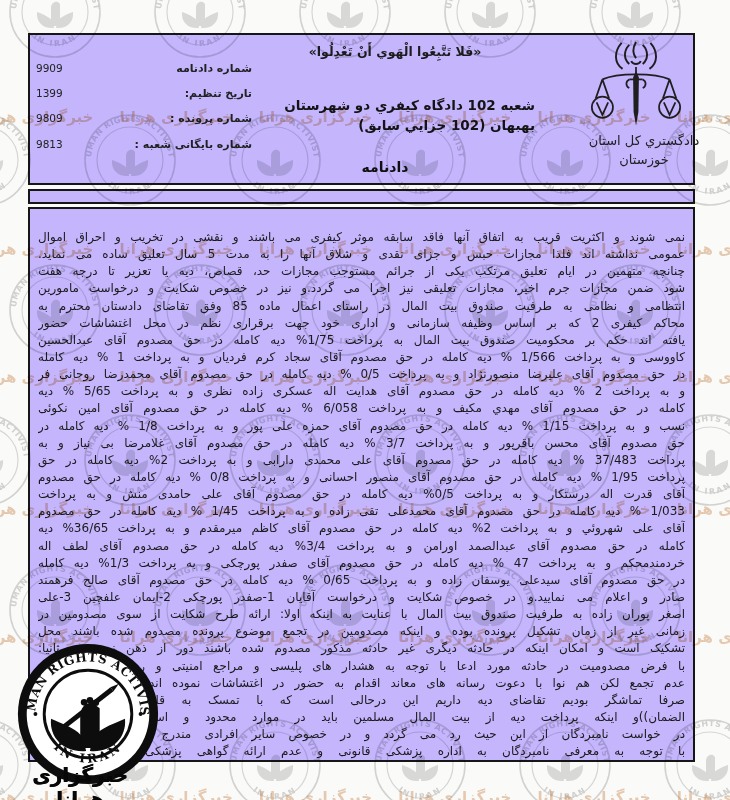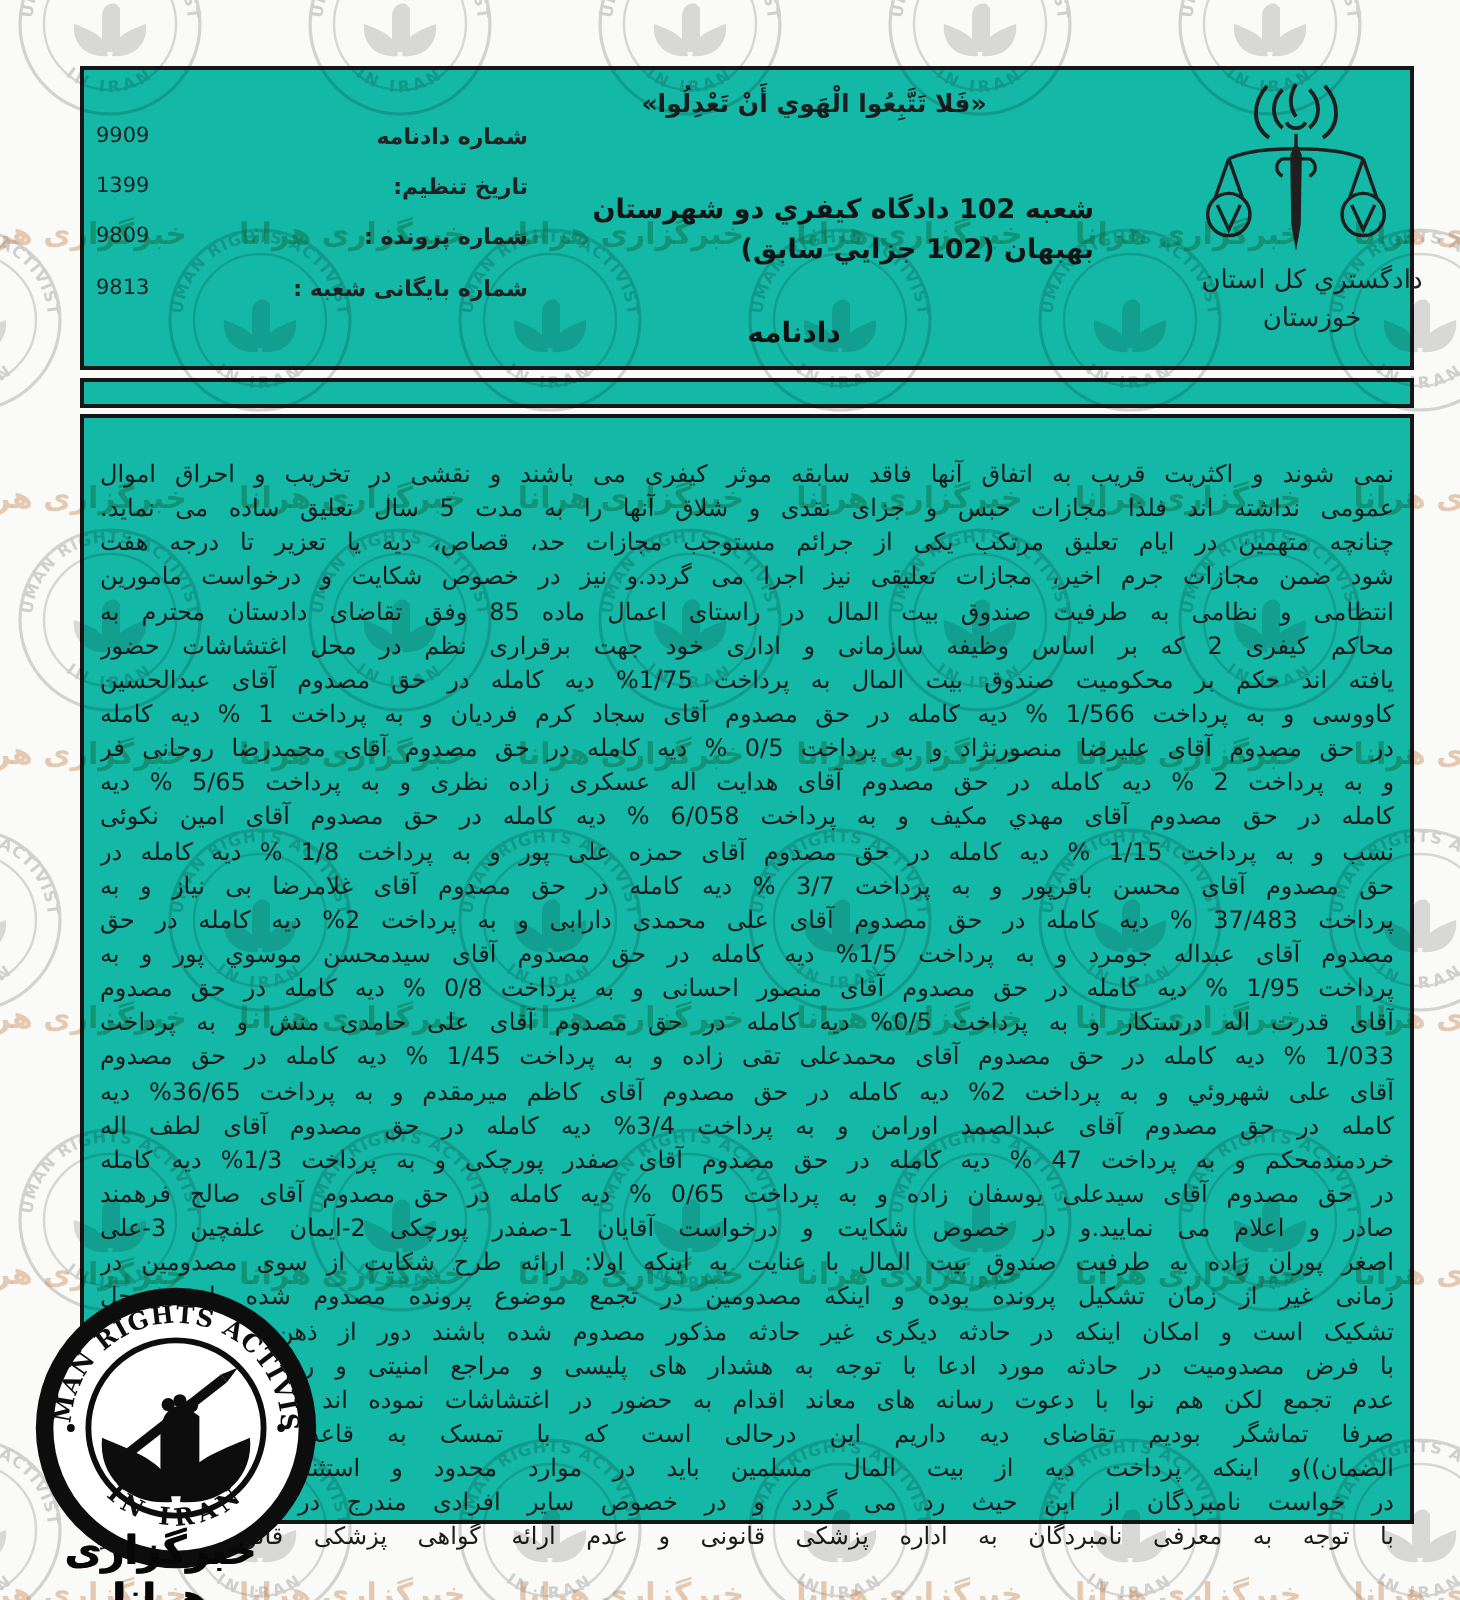--- a/index.html
+++ b/index.html
@@ -3,21 +3,21 @@
 <meta charset="utf-8">
 <style>
   html,body{margin:0;padding:0;}
   body{
     width:730px;height:800px;position:relative;overflow:hidden;
     background:#fafaf8;
     font-family:"DejaVu Sans",sans-serif;
     -webkit-font-smoothing:antialiased;
   }
   
-  .docbox{position:absolute;background:#14b8a6;border:2px solid #161616;box-sizing:border-box;margin-left:12px;}
+  .docbox{position:absolute;background:#c4b5fd;border:2px solid #161616;box-sizing:border-box;}
   #header-box{left:28px;top:33px;width:667px;height:152px;}
   #band-box{left:28px;top:189px;width:667px;height:15px;}
   #body-box{left:28px;top:207px;width:667px;height:555px;padding:20px 8px 0 8px;}
   
   .verse{position:absolute;left:200px;top:9px;width:330px;text-align:center;
     direction:rtl;font-size:12.5px;font-weight:bold;color:#1c1c1c;letter-spacing:1px;}
   .emblem{position:absolute;left:558px;top:2px;width:96px;height:104px;}
   .justice{position:absolute;left:548px;top:96px;width:132px;text-align:center;
     direction:rtl;font-size:13px;color:#222;line-height:19px;}
   .court-branch{position:absolute;left:205px;top:60px;width:300px;text-align:right;
@@ -128,21 +128,20 @@
       <div class="bodyline">انتظامی و نظامی به طرفیت صندوق بیت المال در راستای اعمال ماده 85 وفق تقاضای دادستان محترم به</div>
       <div class="bodyline">محاکم کیفری 2 که بر اساس وظیفه سازمانی و اداری خود جهت برقراری نظم در محل اغتشاشات حضور</div>
       <div class="bodyline">یافته اند حکم بر محکومیت صندوق بیت المال به پرداخت 1/75% دیه کامله در حق مصدوم آقای عبدالحسین</div>
       <div class="bodyline">کاووسی و به پرداخت 1/566 % دیه کامله در حق مصدوم آقای سجاد کرم فردیان و به پرداخت 1 % دیه کامله</div>
       <div class="bodyline">در حق مصدوم آقای علیرضا منصورنژاد و به پرداخت 0/5 % دیه کامله در حق مصدوم آقای محمدرضا روحانی فر</div>
       <div class="bodyline">و به پرداخت 2 % دیه کامله در حق مصدوم آقای هدایت اله عسکری زاده نظری و به پرداخت 5/65 % دیه</div>
       <div class="bodyline">کامله در حق مصدوم آقای مهدي مکیف و به پرداخت 6/058 % دیه کامله در حق مصدوم آقای امین نکوئی</div>
       <div class="bodyline">نسب و به پرداخت 1/15 % دیه کامله در حق مصدوم آقای حمزه علی پور و به پرداخت 1/8 % دیه کامله در</div>
       <div class="bodyline">حق مصدوم آقای محسن باقرپور و به پرداخت 3/7 % دیه کامله در حق مصدوم آقای غلامرضا بی نیاز و به</div>
       <div class="bodyline">پرداخت 37/483 % دیه کامله در حق مصدوم آقای علی محمدی دارابی و به پرداخت 2% دیه کامله در حق</div>
-      <div class="bodyline">مصدوم آقای عبداله جومرد و به پرداخت 1/5% دیه کامله در حق مصدوم آقای سیدمحسن موسوي پور و به</div>
       <div class="bodyline">پرداخت 1/95 % دیه کامله در حق مصدوم آقای منصور احسانی و به پرداخت 0/8 % دیه کامله در حق مصدوم</div>
       <div class="bodyline">آقای قدرت اله درستکار و به پرداخت 0/5% دیه کامله در حق مصدوم آقای علی حامدی منش و به پرداخت</div>
       <div class="bodyline">1/033 % دیه کامله در حق مصدوم آقای محمدعلی تقی زاده و به پرداخت 1/45 % دیه کامله در حق مصدوم</div>
       <div class="bodyline">آقای علی شهروئي و به پرداخت 2% دیه کامله در حق مصدوم آقای کاظم میرمقدم و به پرداخت 36/65% دیه</div>
       <div class="bodyline">کامله در حق مصدوم آقای عبدالصمد اورامن و به پرداخت 3/4% دیه کامله در حق مصدوم آقای لطف اله</div>
       <div class="bodyline">خردمندمحکم و به پرداخت 47 % دیه کامله در حق مصدوم آقای صفدر پورچکی و به پرداخت 1/3% دیه کامله</div>
       <div class="bodyline">در حق مصدوم آقای سیدعلی یوسفان زاده و به پرداخت 0/65 % دیه کامله در حق مصدوم آقای صالح فرهمند</div>
       <div class="bodyline">صادر و اعلام می نمایید.و در خصوص شکایت و درخواست آقایان 1-صفدر پورچکی 2-ایمان علفچین 3-علی</div>
       <div class="bodyline">اصغر پوران زاده به طرفیت صندوق بیت المال با عنایت به اینکه اولا: ارائه طرح شکایت از سوی مصدومین در</div>
       <div class="bodyline">زمانی غیر از زمان تشکیل پرونده بوده و اینکه مصدومین در تجمع موضوع پرونده مصدوم شده باشند محل</div>

